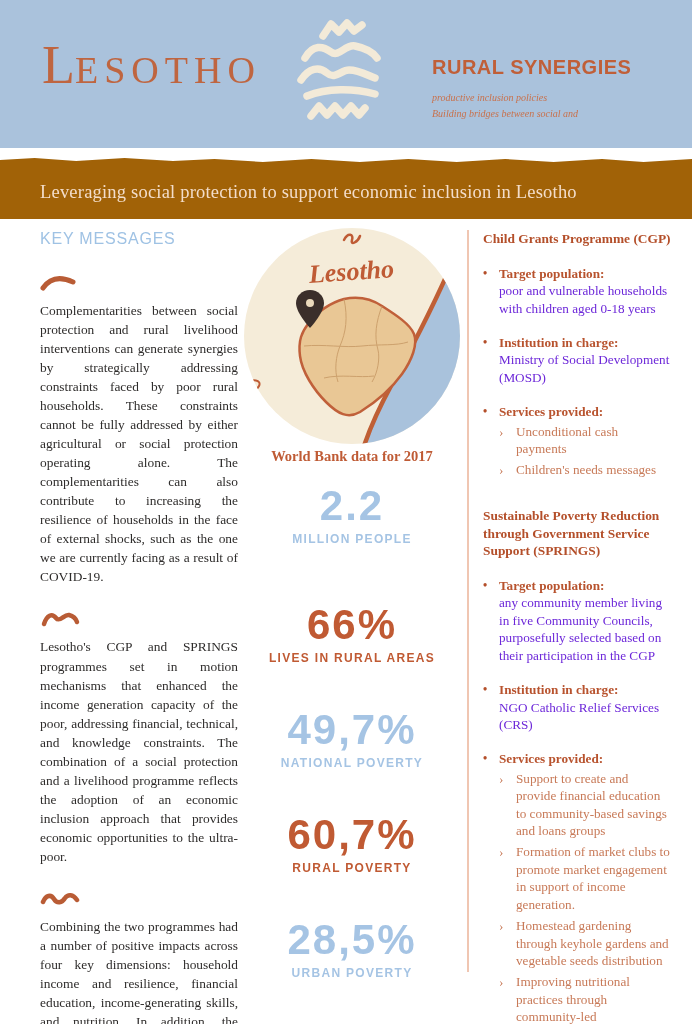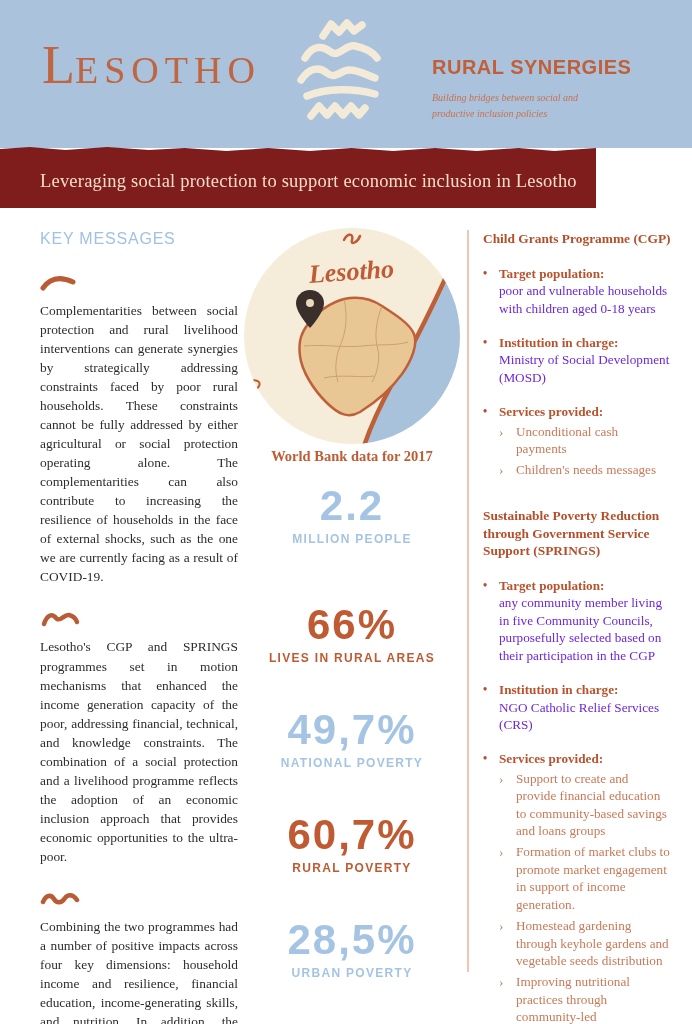--- a/index.html
+++ b/index.html
@@ -11,21 +11,21 @@
   .country{position:absolute;left:42px;top:38px;color:#bf6540;display:flex;align-items:baseline;}
   .country .initial{font-size:54px;line-height:1;}
   .country .rest{font-size:38px;line-height:1;letter-spacing:6px;}
   .logo{position:absolute;left:287px;top:16px;}
   .brand-block{position:absolute;left:432px;top:56px;width:240px;}
   .brand{font-family:"Liberation Sans",sans-serif;font-weight:bold;font-size:20px;
          color:#c05f38;letter-spacing:0.5px;}
   .tagline{margin-top:11px;font-style:italic;font-size:10px;color:#c8714c;line-height:1.55;}
 
   
-  .banner{position:absolute;left:0;top:142px;width:596px;height:66px;background:#7f1d1d;
+  .banner{position:absolute;left:0;top:153px;width:692px;height:66px;background:#a16207;
           clip-path:polygon(0 7px,5% 5px,11% 8px,18% 5px,25% 8px,31% 6px,38% 9px,45% 6px,
           52% 9px,59% 6px,66% 9px,73% 6px,80% 9px,87% 6px,93% 9px,100% 6px,100% 100%,0 100%);}
   .banner-title{position:absolute;left:40px;top:29px;font-size:18.5px;color:#f3ddca;letter-spacing:0.2px;}
 
   
   .col1{position:absolute;left:40px;top:230px;width:198px;}
   .km-heading{font-family:"Liberation Sans",sans-serif;font-weight:normal;font-size:16px;
               color:#9fc2e4;letter-spacing:0.8px;margin-bottom:26px;}
   .squiggle{display:block;margin-bottom:9px;}
   .para{font-size:13.4px;line-height:1.42;color:#2e2c2b;text-align:justify;margin:0 0 24px 0;}
@@ -75,22 +75,22 @@
         <path d="M18,42 C26,28 36,30 44,36 C52,42 58,28 68,30 C78,32 86,36 90,42"></path>
         <path d="M14,64 C22,52 32,50 40,57 C48,64 54,54 62,54 C72,54 80,59 88,62"></path>
         <path d="M20,80 C40,72 66,72 88,78"></path>
         <path d="M24,100 L32,90 L40,99 L48,90 L56,99 L64,90 L72,99 L78,92"></path>
       </g>
     </svg>
 
     <div class="brand-block">
       <div class="brand">RURAL SYNERGIES</div>
       <div class="tagline">
+        <div>productive inclusion policies</div>
         <div>Building bridges between social and</div>
-        <div>productive inclusion policies</div>
       </div>
     </div>
   </div>
 
   <div class="banner">
     <div class="banner-title">Leveraging social protection to support economic inclusion in Lesotho</div>
   </div>
 
   <div class="col1">
     <div class="km-heading">KEY MESSAGES</div>

